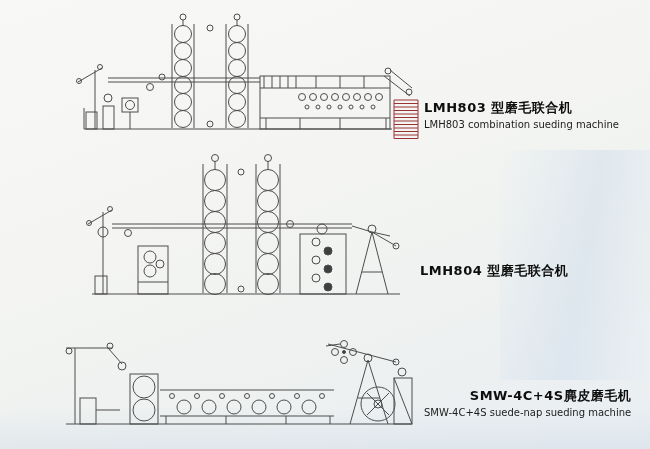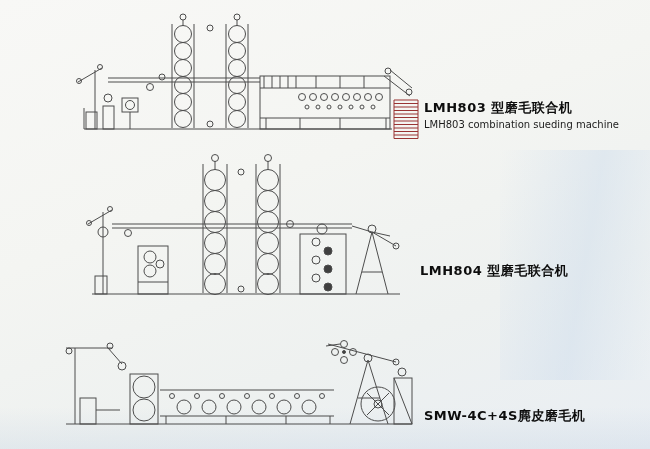--- a/index.html
+++ b/index.html
@@ -17,21 +17,21 @@
     position:absolute;left:0;bottom:0;width:100%;height:42px;
     background:linear-gradient(0deg,rgba(200,214,228,0.35),rgba(200,214,228,0));
     pointer-events:none;
   }
   svg.draw{position:absolute;left:0;top:0;}
   .label{position:absolute;color:#111;}
   .label .zh{font-weight:bold;font-size:13px;line-height:15px;letter-spacing:0.5px;color:#0d0d0d;}
   .label .en{font-size:10px;line-height:13px;color:#1c1c1c;margin-top:3px;}
   .lbl-1{left:424px;top:100px;}
   .lbl-2{left:420px;top:263px;}
-  .lbl-3{left:424px;top:408px;text-align:right;}
+  .lbl-3{left:424px;top:388px;text-align:right;}
 </style>
 </head>
 <body>
 
 <div class="canvas">
   <div class="bg-sheen"></div>
   <div class="bg-bottom"></div>
 
   <svg class="draw" width="650" height="449" viewBox="0 0 650 449" fill="none" stroke="#4d4d4d" stroke-width="1">
 
@@ -287,14 +287,15 @@
     <div class="zh">LMH803 型磨毛联合机</div>
     <div class="en">LMH803 combination sueding machine</div>
   </div>
 
   <div class="label lbl-2">
     <div class="zh">LMH804 型磨毛联合机</div>
   </div>
 
   <div class="label lbl-3">
     <div class="zh">SMW-4C+4S麂皮磨毛机</div>
+    <div class="en">SMW-4C+4S suede-nap sueding machine</div>
   </div>
 </div>
 
 </body></html>

